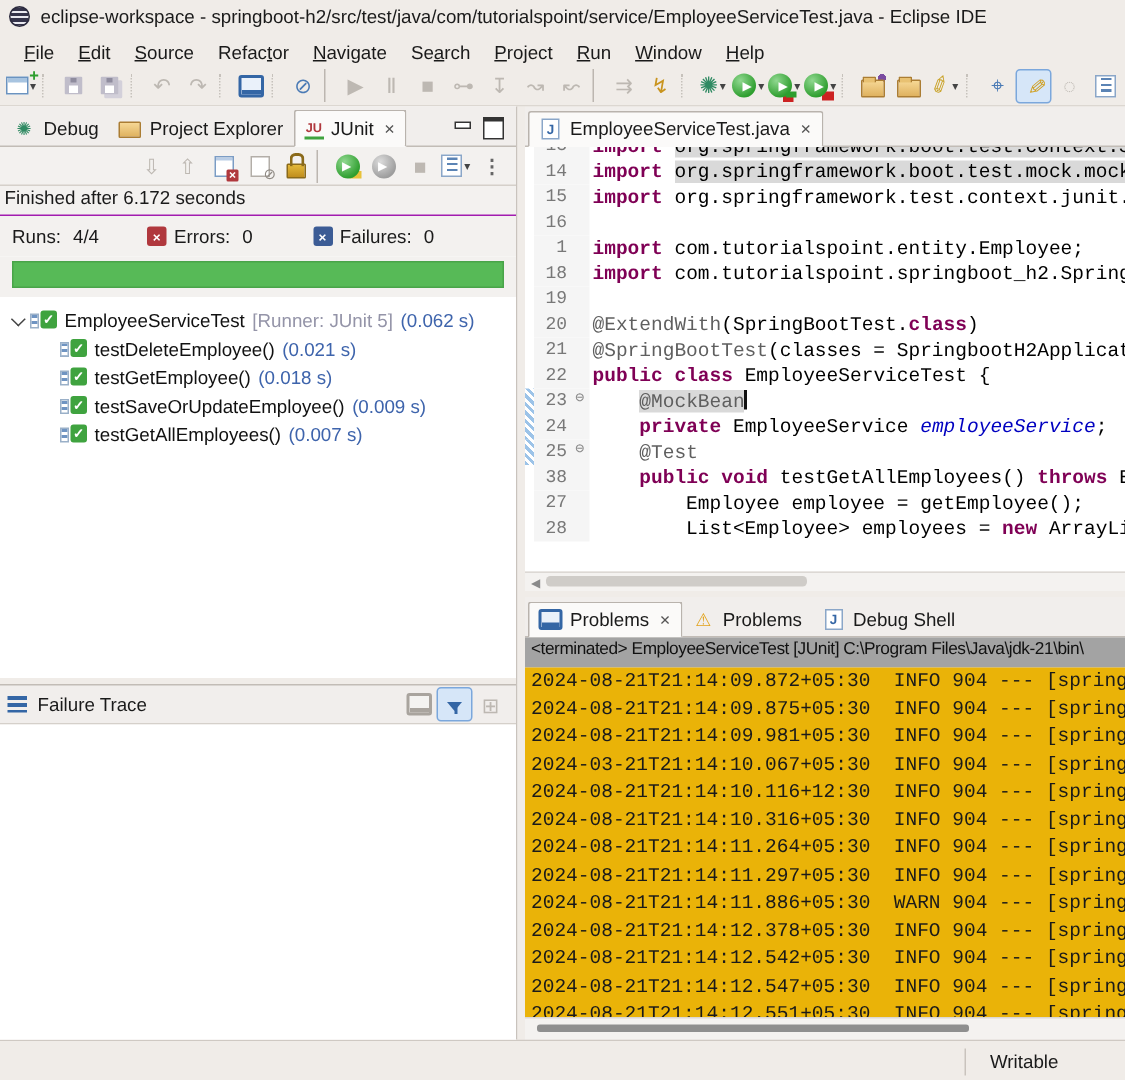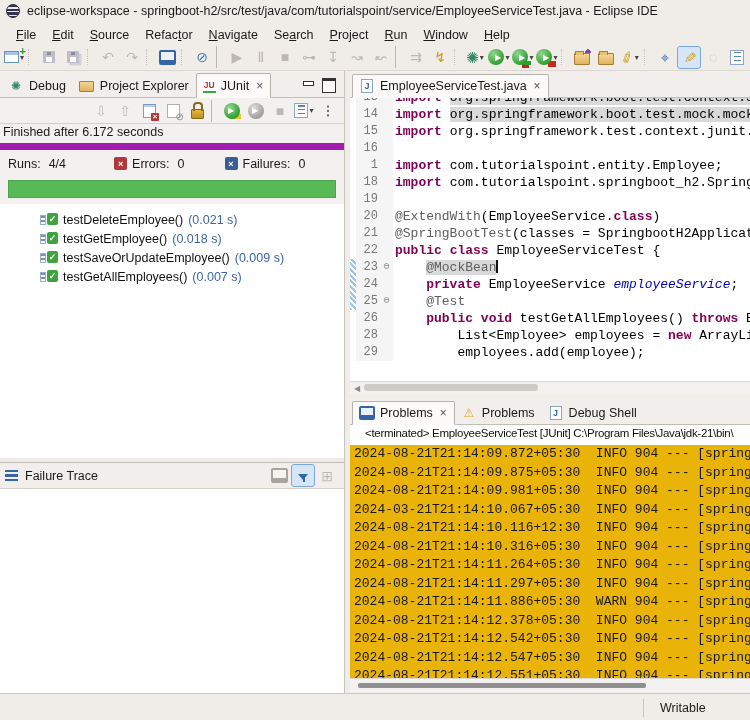--- a/index.html
+++ b/index.html
@@ -96,21 +96,21 @@
   .tic.debug-shell-icon::before,.tic.java-file-icon::before{content:"J";width:10px;height:12px;background:#fff;
     border:1px solid #8aa6c8;color:#3466a5;font-size:9px;font-weight:bold;
     display:flex;align-items:center;justify-content:center}
   .winbtns{margin-left:auto;display:flex;align-items:center;gap:8px;padding:0 8px 4px 0}
   .minimize-btn{width:11px;height:10px;position:relative}
   .minimize-btn::before{content:"";position:absolute;top:0;left:0;width:9px;height:3px;border:1px solid #333;background:#fff}
   .maximize-btn{width:12px;height:11px;border:1px solid #333;border-top-width:3px;background:#fff}
   
   #junit-toolbar{height:25px;display:flex;align-items:center;justify-content:flex-end;
     background:#f3f1ef;border-bottom:1px solid #d5d0ca;padding-right:4px;flex:none}
-  #finished-line{height:17px;background:#f3f1ef;border-bottom:7px solid #a21caf;
+  #finished-line{height:17px;background:#f3f1ef;border-bottom:1px solid #a21caf;
     padding:1px 3px;flex:none;white-space:nowrap}
   #counts{height:27px;display:flex;align-items:center;background:#f3f1ef;padding:0 8px;flex:none}
   #counts .lbl{margin-right:8px}
   #counts .val{font-weight:normal}
   .bdg{width:13px;height:13px;border-radius:2px;color:#fff;font-size:9px;font-weight:bold;
     display:inline-flex;align-items:center;justify-content:center;margin-right:5px;flex:none}
   .bdg.red{background:#b0383d}
   .bdg.blu{background:#3c5c95}
   #progress-wrap{height:27px;background:#f3f1ef;padding:3px 8px 6px;box-sizing:border-box;flex:none}
   #progress-bar{height:100%;background:#57ba57;border:1px solid #49a449;box-sizing:border-box}
@@ -150,22 +150,22 @@
   .fld{color:#0000c0;font-style:italic}
   .pln{color:#000}
   .hl{background:#d9d9d9}
   .caret{display:inline-block;width:2px;height:13px;background:#111;vertical-align:-2px}
   .hscroll{height:12px;background:#f4f2f0;border-top:1px solid #dcd8d4;display:flex;align-items:center;flex:none}
   .hscroll .arr{width:14px;text-align:center;font-size:8px;color:#8a8a8a;flex:none}
   .hscroll .track{flex:1;position:relative;height:100%}
   .hscroll .thumb{position:absolute;top:2px;height:7px;background:#cfccc8;border-radius:3px}
   #ed-thumb{left:0;width:45%}
   
-  #console-termline{height:18px;background:#ffffff;font-size:11.5px;letter-spacing:-0.3px;
-    padding:2px 15px 0;white-space:nowrap;overflow:hidden;flex:none;color:#111}
+  #console-termline{height:18px;background:#a3a3a3;font-size:11.5px;letter-spacing:-0.3px;
+    padding:2px 4px 0;white-space:nowrap;overflow:hidden;flex:none;color:#111}
   #console-body{flex:1;background:#eab308;overflow:hidden;padding-left:4px;
     font-family:"Liberation Mono",monospace;font-size:13px;line-height:18.5px}
   .conline{white-space:pre;height:18.5px;overflow:hidden}
   #conscroll{height:14px;background:#f4f2f0;border-top:1px solid #dcd8d4;position:relative;flex:none}
   #con-thumb{position:absolute;top:4px;height:5px;background:#8f8f8f;border-radius:2px;left:2%;width:72%}
   
   #statusbar{height:28px;background:#f0ece8;border-top:1px solid #cfc9c3;display:flex;align-items:center}
   .sb-spacer{flex:1}
   .sb-sep{width:1px;height:18px;background:#c9c3bd;flex:none}
   #writable{width:90px;padding-left:16px;flex:none}
@@ -316,32 +316,39 @@
         <span class="tbi ic-hist">
           <span class="dd">▾</span>
         </span>
         <span class="tbi kebab">
           <span class="g">⋮</span>
         </span>
       </div>
     <div id="finished-line">Finished after 6.172 seconds</div>
     <div id="counts">
       <span class="lbl">Runs:</span>
-      <span class="val" style="margin-right:48px">4/4</span>
+      <span class="val" style="margin-right:32px">4/4</span>
       <span class="bdg red">×</span>
       <span class="lbl">Errors:</span>
       <span class="val" style="margin-right:40px">0</span>
       <span class="bdg blu">×</span>
       <span class="lbl">Failures:</span>
       <span class="val">0</span>
     </div>
     <div id="progress-wrap">
       <div id="progress-bar"></div>
     </div>
     <div id="junit-tree">
+        <div class="tree-row root">
+          <span class="chev"></span>
+          <span class="titem"></span>
+          <span class="tname">EmployeeServiceTest</span>
+          <span class="trunner">[Runner: JUnit 5]</span>
+          <span class="ttime">(0.062 s)</span>
+        </div>
         <div class="tree-row child">
           <span class="titem"></span>
           <span class="tname">testDeleteEmployee()</span>
           <span class="ttime">(0.021 s)</span>
         </div>
         <div class="tree-row child">
           <span class="titem"></span>
           <span class="tname">testGetEmployee()</span>
           <span class="ttime">(0.018 s)</span>
         </div>
@@ -422,21 +429,21 @@
           <div class="cl">
             <span class="qd"></span>
             <span class="ln">19</span>
             <span class="fold"></span>
             <span class="codeline"></span>
           </div>
           <div class="cl">
             <span class="qd"></span>
             <span class="ln">20</span>
             <span class="fold"></span>
-            <span class="codeline"><span class="ann">@ExtendWith</span><span class="pln">(EmployeeService.</span><span class="kw">class</span><span class="pln">)</span></span>
+            <span class="codeline"><span class="ann">@ExtendWith</span><span class="pln">(SpringBootTest.</span><span class="kw">class</span><span class="pln">)</span></span>
           </div>
           <div class="cl">
             <span class="qd"></span>
             <span class="ln">21</span>
             <span class="fold"></span>
             <span class="codeline"><span class="ann">@SpringBootTest</span><span class="pln">(classes = SpringbootH2Applicati</span></span>
           </div>
           <div class="cl">
             <span class="qd"></span>
             <span class="ln">22</span>
@@ -456,35 +463,35 @@
             <span class="codeline"><span class="pln">    </span><span class="kw">private</span><span class="pln"> EmployeeService </span><span class="fld">employeeService</span><span class="pln">;</span></span>
           </div>
           <div class="cl">
             <span class="qd on"></span>
             <span class="ln">25</span>
             <span class="fold">⊖</span>
             <span class="codeline"><span class="pln">    </span><span class="ann">@Test</span></span>
           </div>
           <div class="cl">
             <span class="qd"></span>
-            <span class="ln">26</span>
+            <span class="ln">38</span>
             <span class="fold"></span>
             <span class="codeline"><span class="pln">    </span><span class="kw">public</span><span class="pln"> </span><span class="kw">void</span><span class="pln"> testGetAllEmployees() </span><span class="kw">throws</span><span class="pln"> Exc</span></span>
           </div>
           <div class="cl">
             <span class="qd"></span>
+            <span class="ln">27</span>
+            <span class="fold"></span>
+            <span class="codeline"><span class="pln">        Employee employee = getEmployee();</span></span>
+          </div>
+          <div class="cl">
+            <span class="qd"></span>
             <span class="ln">28</span>
             <span class="fold"></span>
             <span class="codeline"><span class="pln">        List&lt;Employee&gt; employees = </span><span class="kw">new</span><span class="pln"> ArrayList&lt;</span></span>
-          </div>
-          <div class="cl">
-            <span class="qd"></span>
-            <span class="ln">29</span>
-            <span class="fold"></span>
-            <span class="codeline"><span class="pln">        employees.add(employee);</span></span>
           </div>
         </div>
     </div>
     <div class="hscroll">
       <span class="arr">◀</span>
       <span class="track">
         <span class="thumb" id="ed-thumb"></span>
       </span>
     </div>
     <div class="vsash"></div>

